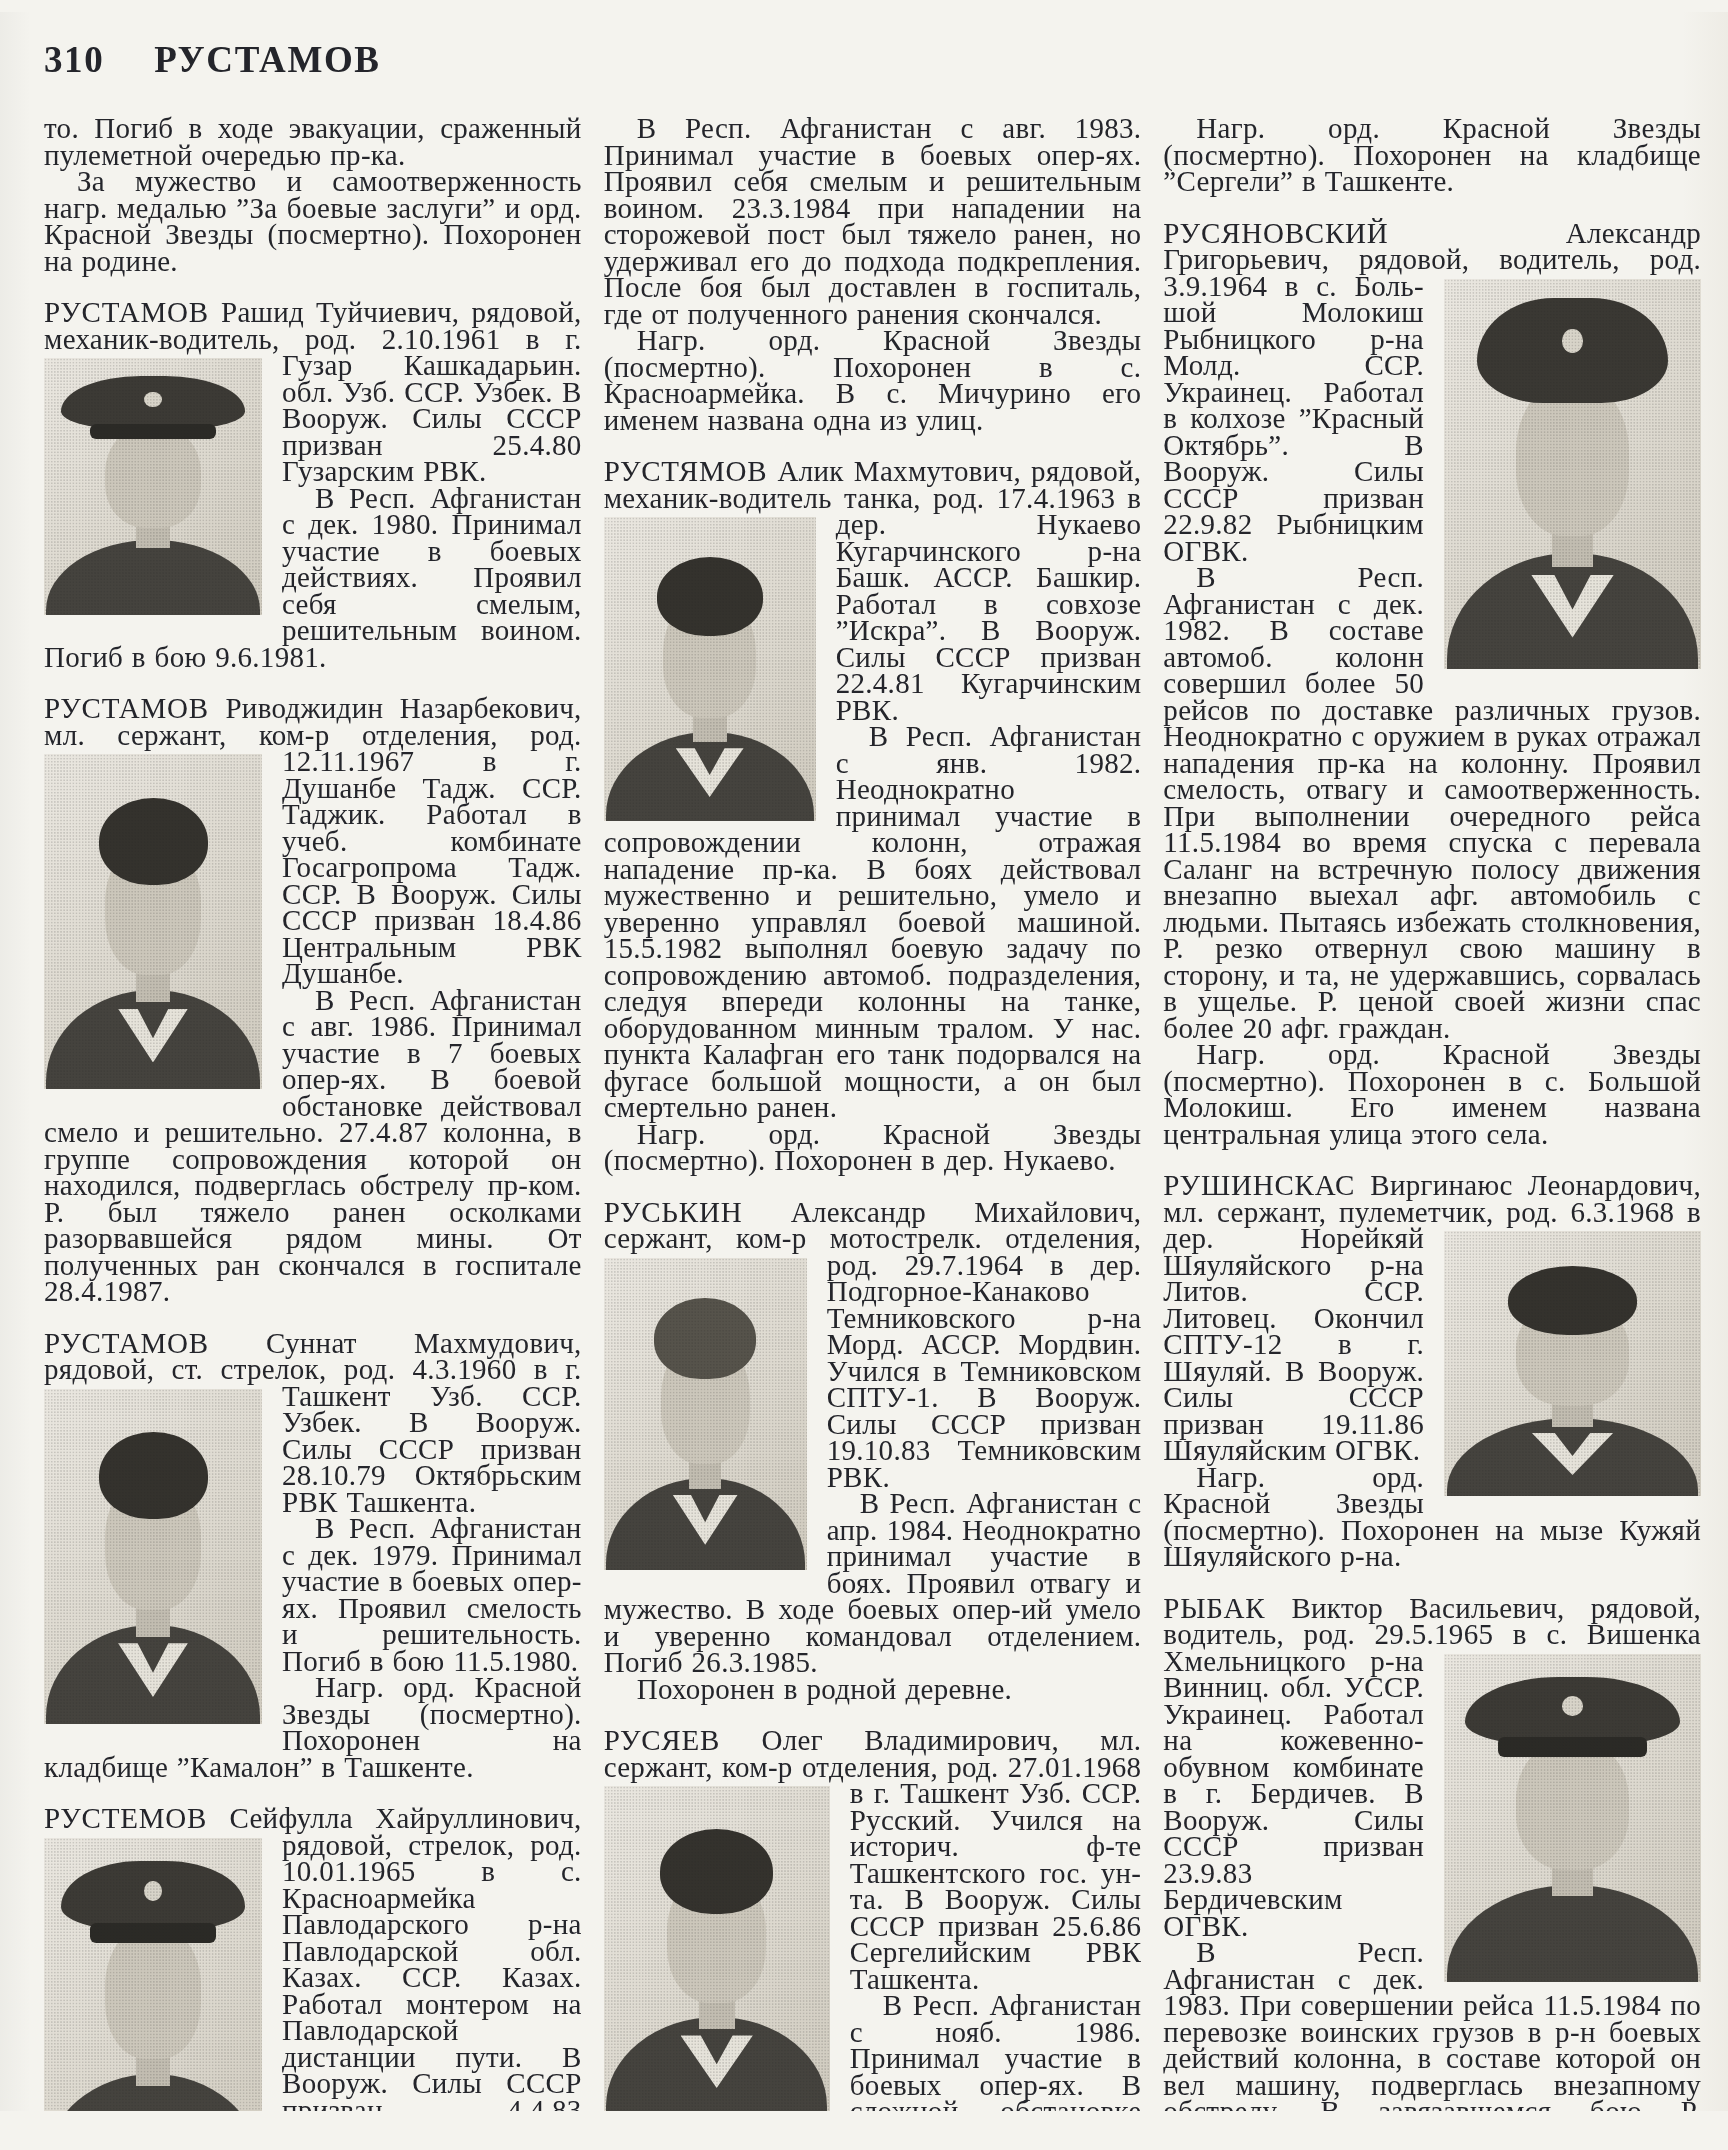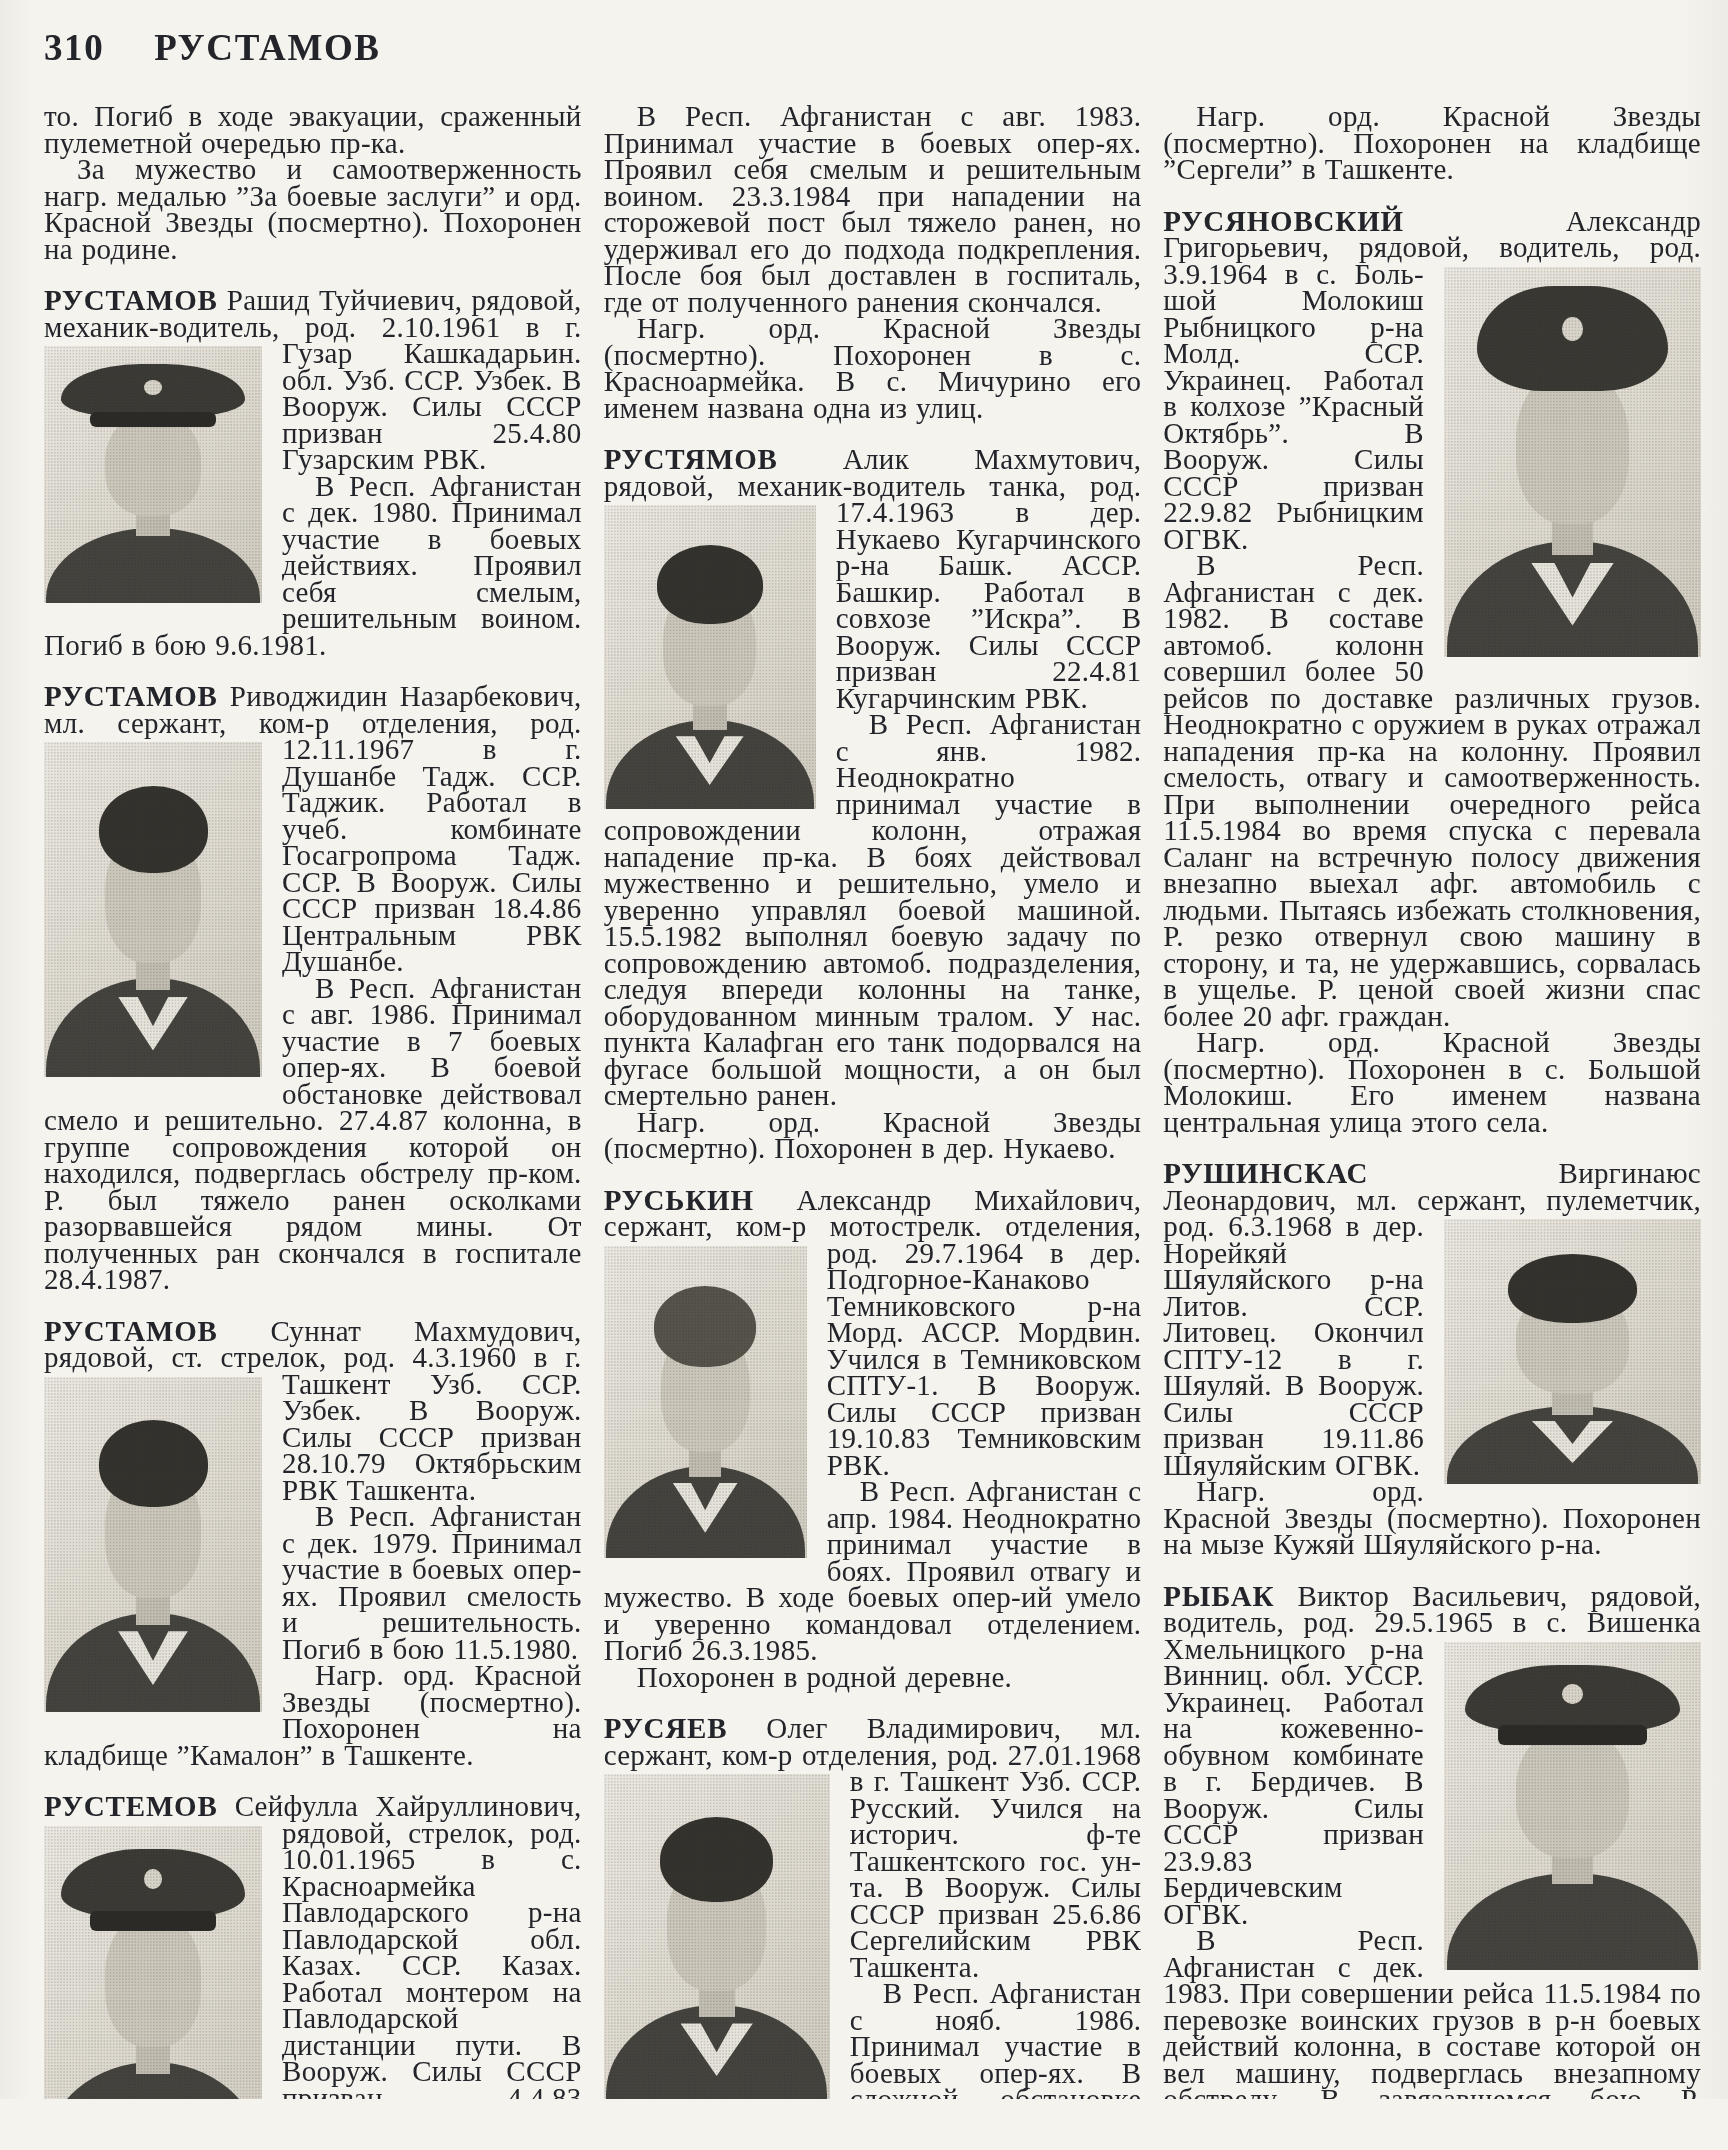--- a/index.html
+++ b/index.html
@@ -10,37 +10,38 @@
     font-family:"Liberation Serif","DejaVu Serif",serif;
     color:#24252b;
     position:relative;
     overflow:hidden;
   }
   .page{
     padding:26px 28px 0 44px;
     background:
       linear-gradient(90deg, rgba(0,0,0,0.03) 0, rgba(0,0,0,0) 31px),
       linear-gradient(270deg, rgba(190,180,160,0.12) 0, rgba(0,0,0,0) 47px);
+    margin-top: 12px;
   }
   .pagehead{
     display:flex;align-items:baseline;gap:50px;
     font-weight:bold;font-size:37px;letter-spacing:1.6px;
     margin:0 0 34px 0;
   }
   .cols{display:flex;gap:22px;}
   .col{
     width:540px;height:1996px;overflow:hidden;
     text-align:justify;
     font-size:29px;line-height:26.5px;
     word-spacing:1.2px;letter-spacing:0.3px;
   }
   .para{margin:0;text-indent:0;}
   .para.ind{text-indent:33px;}
   .entry{margin-top:25px;}
-  .surname{font-weight:bold;letter-spacing:0.8px;}
+  .surname{font-weight:normal;letter-spacing:0.8px;}
   
   .photo{
     position:relative;display:block;
     background:linear-gradient(135deg,#eae7e0 0%,#ddd9cf 55%,#cfcabe 100%);
     overflow:hidden;
   }
   .photo.left{float:left;margin:6.2px 20px 6.2px 0;}
   .photo.right{float:right;margin:6.2px 0 6.2px 20px;}
   .photo span{position:absolute;display:block;}
   .ph-shoulders{bottom:-1.6px;left:1%;width:98%;height:30%;

